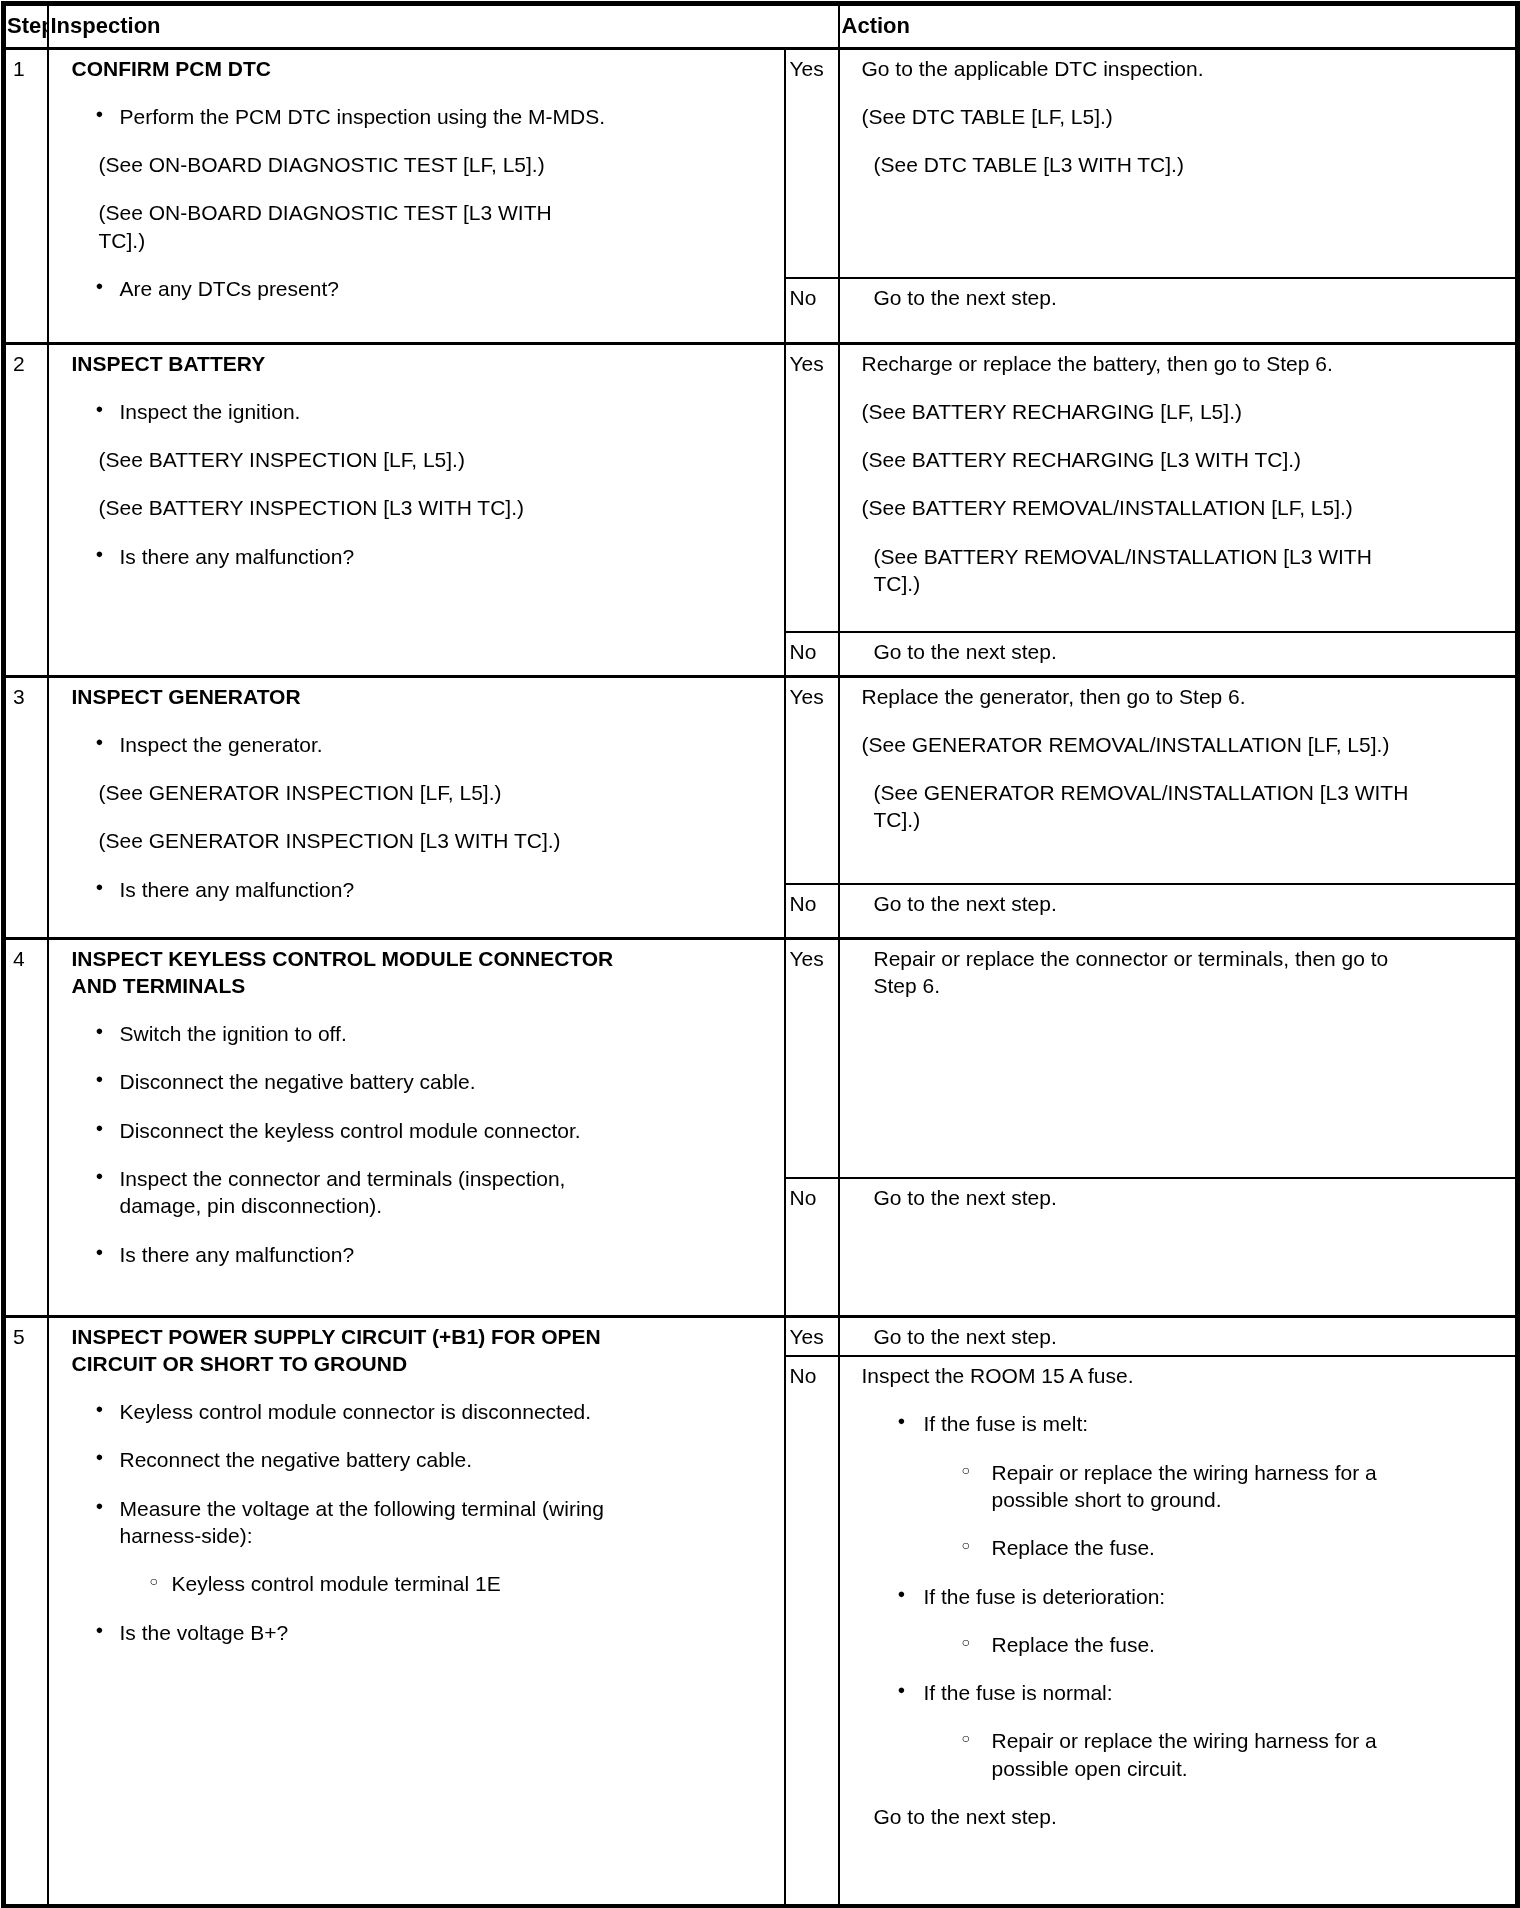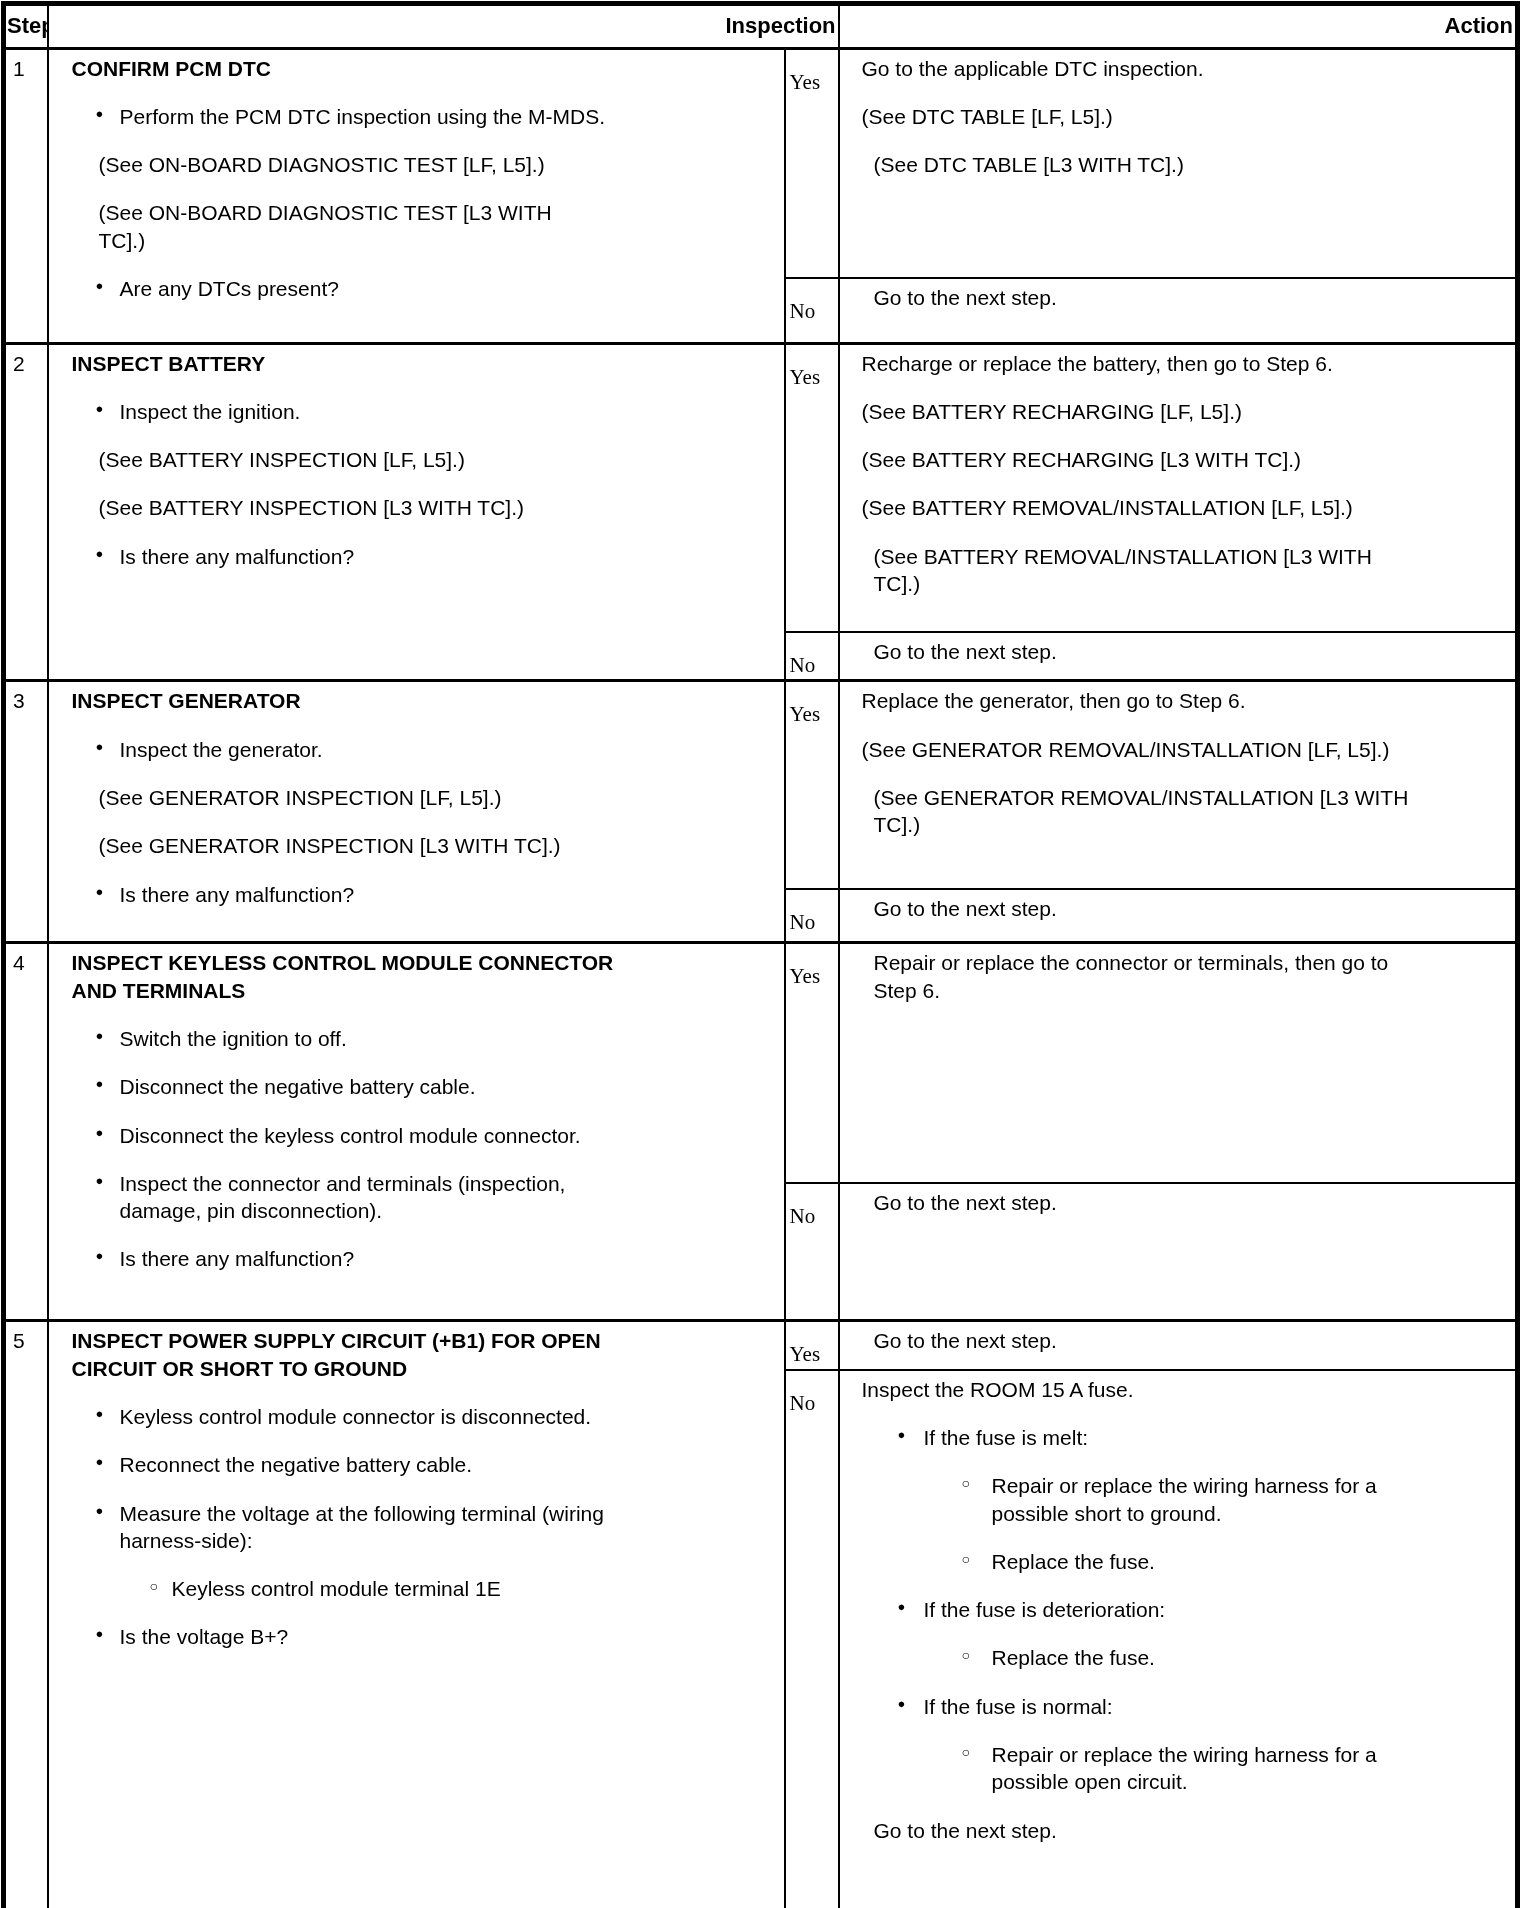--- a/index.html
+++ b/index.html
@@ -19,26 +19,26 @@
   col.c-yn{width:54px;}
   col.c-act{width:679px;}
   th,td{
     border:2px solid #000;
     vertical-align:top;
     padding:5px 6px;
     overflow:hidden;
   }
   tr.step-start>td{border-top:3px solid #000;}
   tr.hdr>th{border-bottom:3px solid #000;}
-  th{font-size:22px;font-weight:bold;text-align:right;padding:6px 2px;}
+  th{font-size:22px;font-weight:bold;text-align:left;padding:6px 2px;}
   th.h-step{text-align:center;padding-left:1px;padding-right:1px;}
   td.step-num{padding-left:7px;padding-top:5px;}
   td.insp{padding-left:23px;padding-right:4px;}
   .insp-wrap{max-width:600px;}
-  td.yn{padding:19px 2px 0 4px;font-family:Liberation Serif, serif;}
+  td.yn{padding:5px 2px 0 4px;}
   td.action{padding-left:22px;padding-right:6px;}
   .para{margin:0 0 21px 0;white-space:pre-line;}
   .para:last-child{margin-bottom:0;margin-left:12px;}
   .title{font-weight:bold;}
   .withmarker{display:flex;white-space:normal;}
   .withmarker .txt{white-space:pre-line;flex:1 1 auto;}
   .marker{flex:0 0 auto;font-size:13px;padding-top:3px;}
   .b2 .marker{font-weight:bold;font-size:14px;padding-top:2px;}
   td.insp .b1{margin-left:24px;}
   td.insp .b1 .marker{width:24px;}

